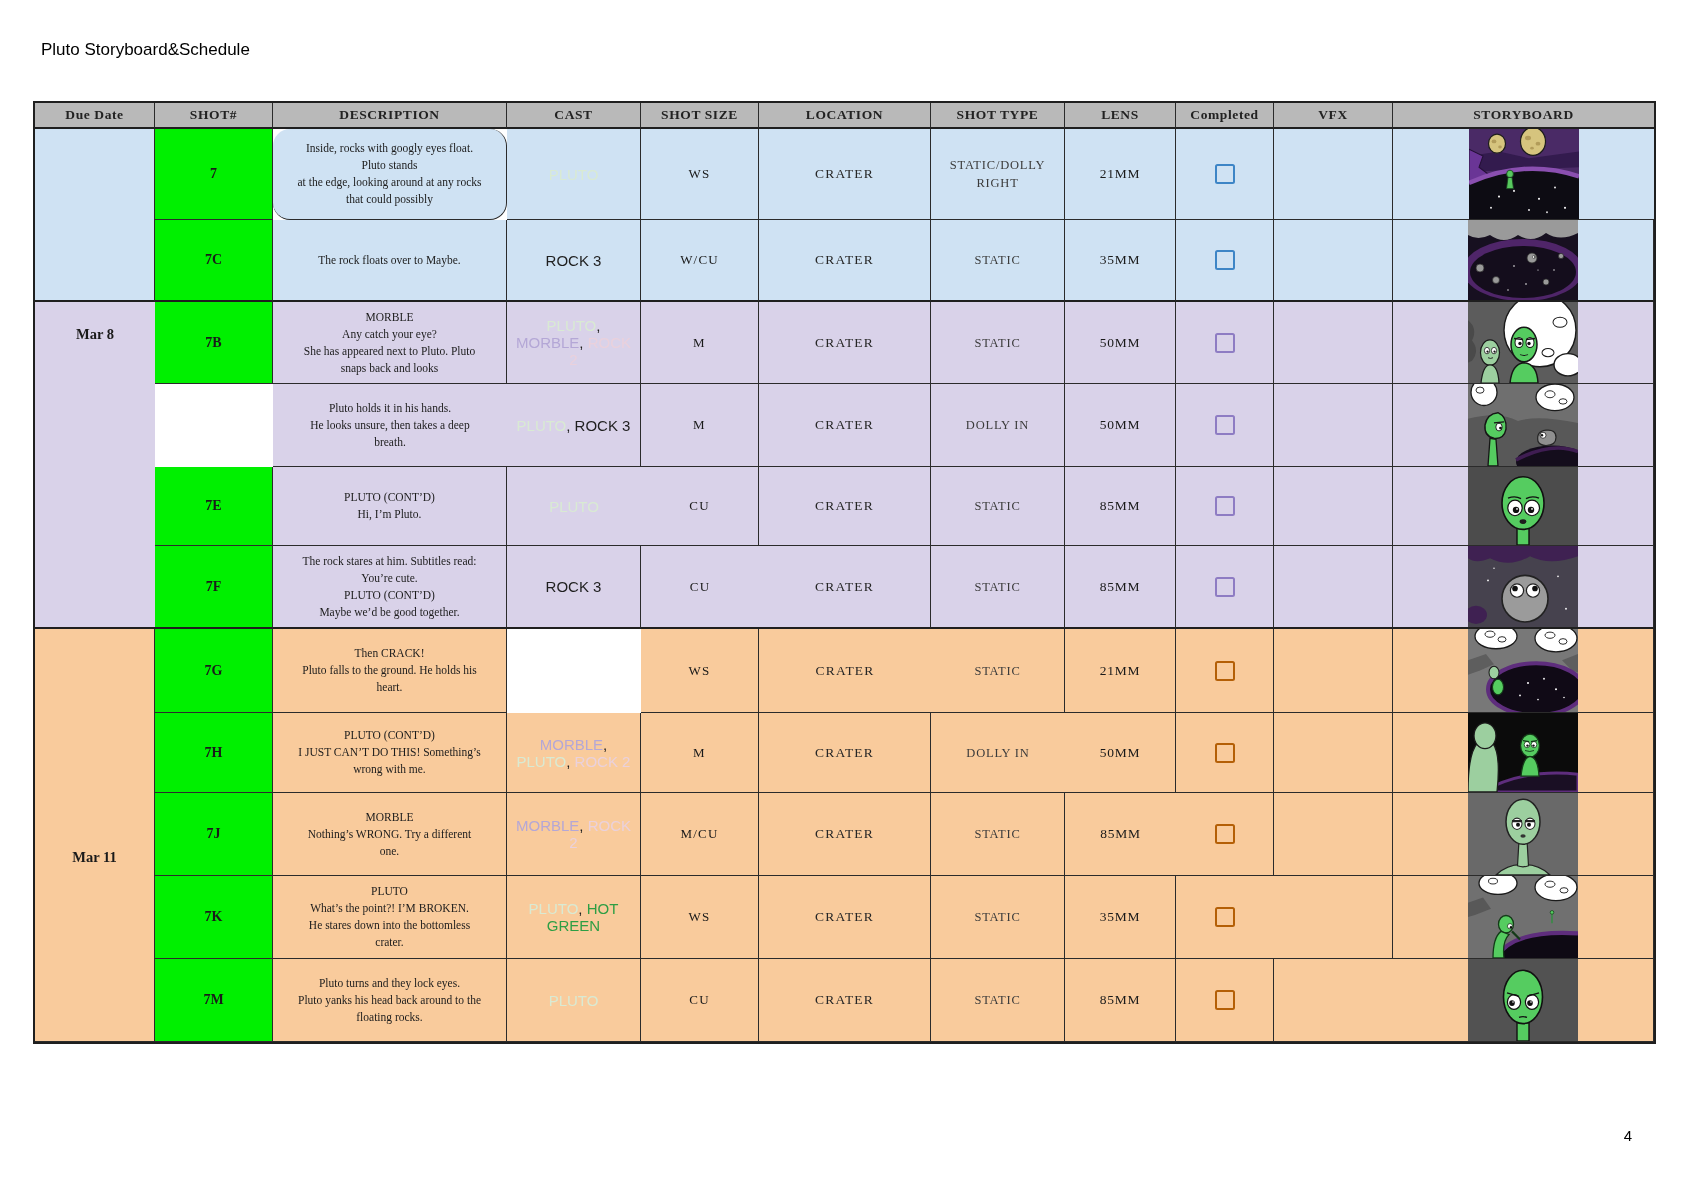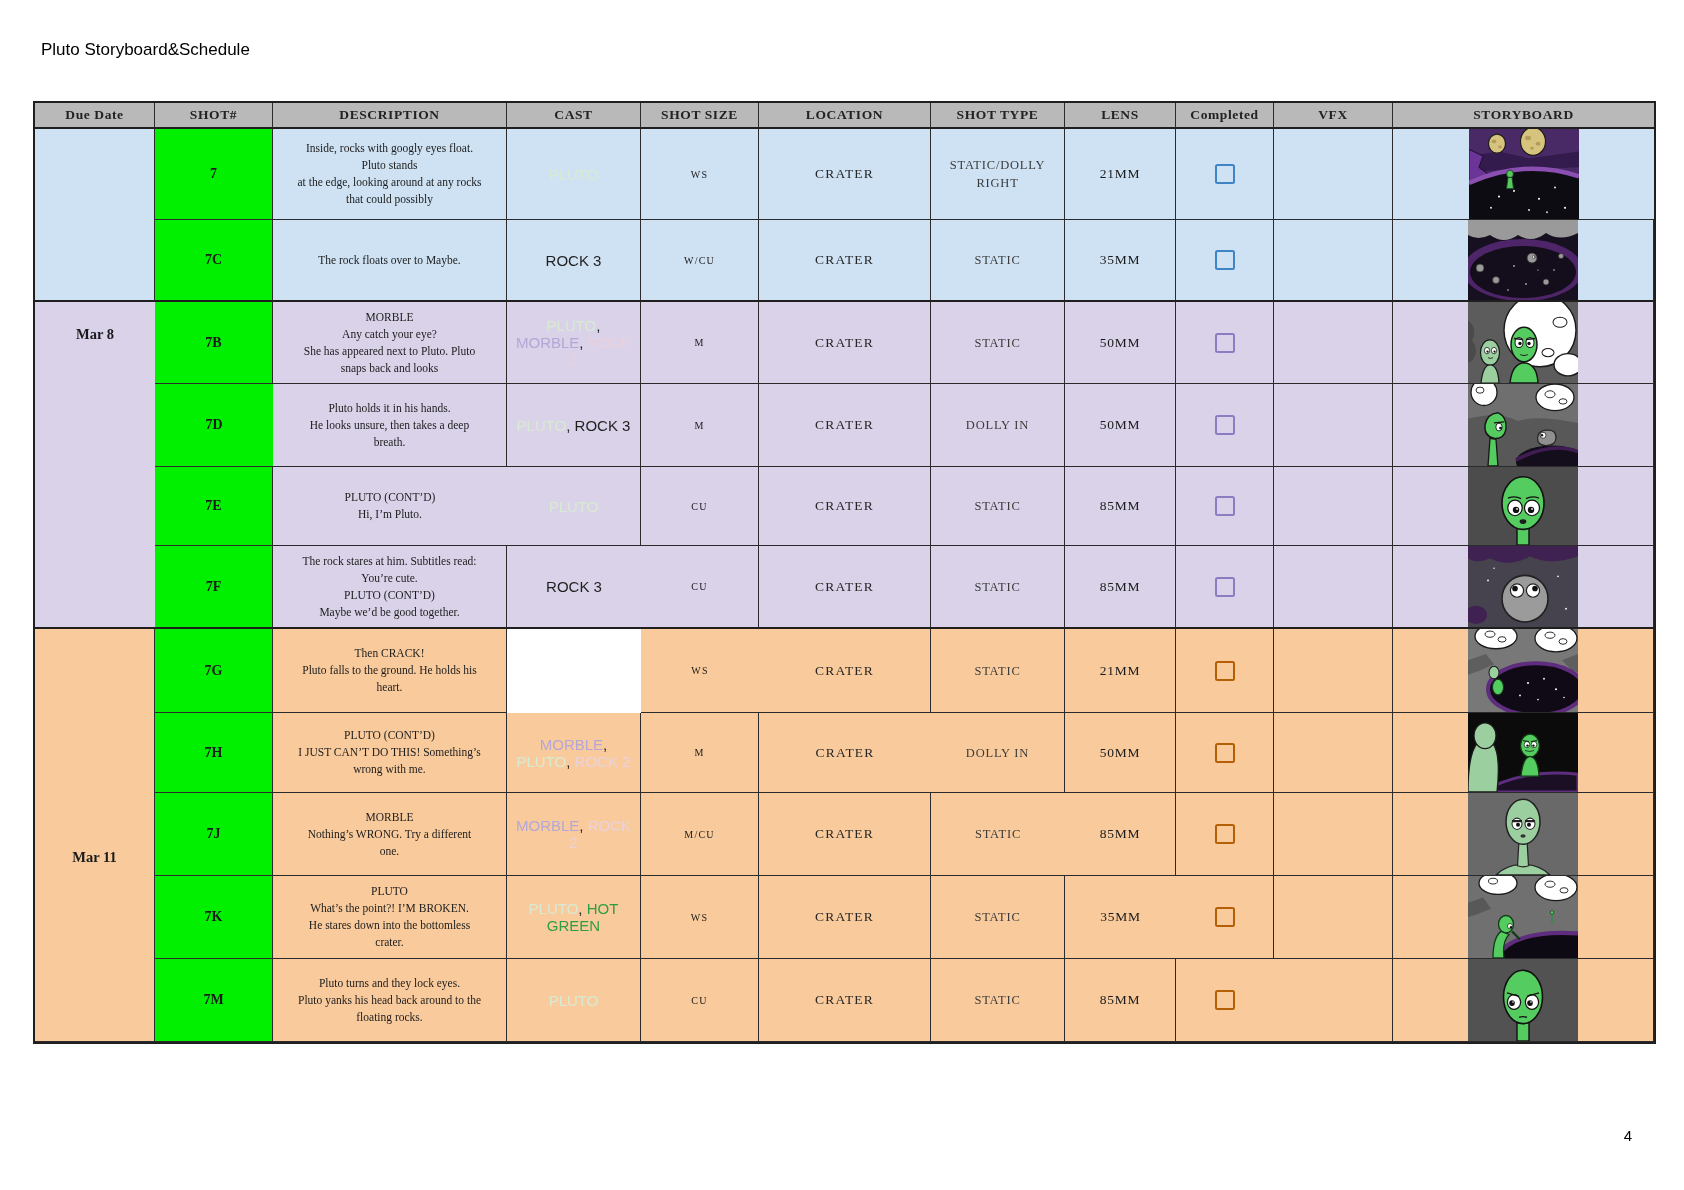--- a/index.html
+++ b/index.html
@@ -23,21 +23,21 @@
   .bg-purple{background:#d9d2e9;}
   .bg-orange{background:#f9cb9c;}
   .bg-green{background:#00f000;}
   .due{font-weight:bold;font-size:14.5px;grid-column:1;}
   .due-top{align-items:flex-start;padding-top:24px;}
   .due-low{padding-top:44px;}
   .shot-num{font-weight:bold;font-size:14px;}
   .desc{font-size:11.5px;line-height:17px;white-space:pre-line;padding:3px 5px;color:#1c1c1c;}
   .cast{font-family:"Liberation Sans",sans-serif;font-size:15px;padding:2px 6px;}
   .cast .seg{white-space:pre-wrap;}
-  .shot-size{font-size:10px;letter-spacing:1.2px;}
+  .shot-size{font-size:13px;letter-spacing:1.2px;}
   .loc{font-size:13.5px;letter-spacing:1.2px;color:#262626;}
   .stype{font-size:12.5px;letter-spacing:0.8px;color:#3b3b3b;padding:2px 6px;line-height:18px;}
   .lens{font-size:13.5px;letter-spacing:0.8px;}
   .chk{width:16px;height:16px;border-radius:2.5px;border:2.5px solid;background:transparent;cursor:pointer;}
   .sb{padding:0;}
   .sb svg{height:100%;width:110px;display:block;}
 </style>
 </head>
 <body>
 
@@ -50,21 +50,21 @@
       <div class="cell header b-thick">CAST</div>
       <div class="cell header b-thick">SHOT SIZE</div>
       <div class="cell header b-thick">LOCATION</div>
       <div class="cell header b-thick">SHOT TYPE</div>
       <div class="cell header b-thick">LENS</div>
       <div class="cell header b-thick">Completed</div>
       <div class="cell header b-thick">VFX</div>
       <div class="cell header b-thick">STORYBOARD</div>
       <div class="cell due bg-blue b-thick" style="grid-area: 2 / 1 / span 2;"></div>
       <div class="cell shot-num bg-green" style="grid-area: 2 / 2;">7</div>
-      <div class="cell desc bg-blue" style="grid-area: 2 / 3;">Inside, rocks with googly eyes float.
+      <div class="cell desc bg-blue" style="grid-area: 2 / 3; border-radius: 17px;">Inside, rocks with googly eyes float.
 Pluto stands
 at the edge, looking around at any rocks
 that could possibly</div>
       <div class="cell cast bg-blue" style="grid-area: 2 / 4;">
         <div><span class="seg" style="color: rgb(217, 234, 211);">PLUTO</span></div>
       </div>
       <div class="cell shot-size bg-blue" style="grid-area: 2 / 5;">WS</div>
       <div class="cell loc bg-blue" style="grid-area: 2 / 6;">CRATER</div>
       <div class="cell stype bg-blue" style="grid-area: 2 / 7;">STATIC/DOLLY RIGHT</div>
       <div class="cell lens bg-blue" style="grid-area: 2 / 8;">21MM</div>
@@ -170,21 +170,20 @@
   <ellipse cx="56" cy="42" rx="13" ry="17" fill="#55cc60" stroke="#161616" stroke-width="1.5"></ellipse>
   <ellipse cx="51" cy="40" rx="4" ry="5" fill="#fff" stroke="#161616" stroke-width="1"></ellipse>
   <ellipse cx="62" cy="40" rx="4" ry="5" fill="#fff" stroke="#161616" stroke-width="1"></ellipse>
   <path d="M46 36 L55 37 M58 37 L67 36" stroke="#161616" stroke-width="1.6"></path>
   <circle cx="52" cy="41" r="1.7" fill="#111"></circle>
           <circle cx="61" cy="41" r="1.7" fill="#111"></circle>
   <path d="M52 52 Q56 53.5 60 52" fill="none" stroke="#161616" stroke-width="1"></path>
   <path d="M42 80 Q44 61 56 60 Q69 61 70 80 Z" fill="#55cc60" stroke="#161616" stroke-width="1.5"></path>
  </svg>
       </div>
-      <div class="cell shot-num bg-green" style="grid-area: 5 / 2;">7D</div>
       <div class="cell desc bg-purple" style="grid-area: 5 / 3;">Pluto holds it in his hands.
 He looks unsure, then takes a deep
 breath.</div>
       <div class="cell cast bg-purple" style="grid-area: 5 / 4;">
         <div><span class="seg" style="color: rgb(217, 234, 211);">PLUTO</span><span class="seg" style="color: rgb(31, 31, 31);">, ROCK 3</span></div>
       </div>
       <div class="cell shot-size bg-purple" style="grid-area: 5 / 5;">M</div>
       <div class="cell loc bg-purple" style="grid-area: 5 / 6;">CRATER</div>
       <div class="cell stype bg-purple" style="grid-area: 5 / 7;">DOLLY IN</div>
       <div class="cell lens bg-purple" style="grid-area: 5 / 8;">50MM</div>

